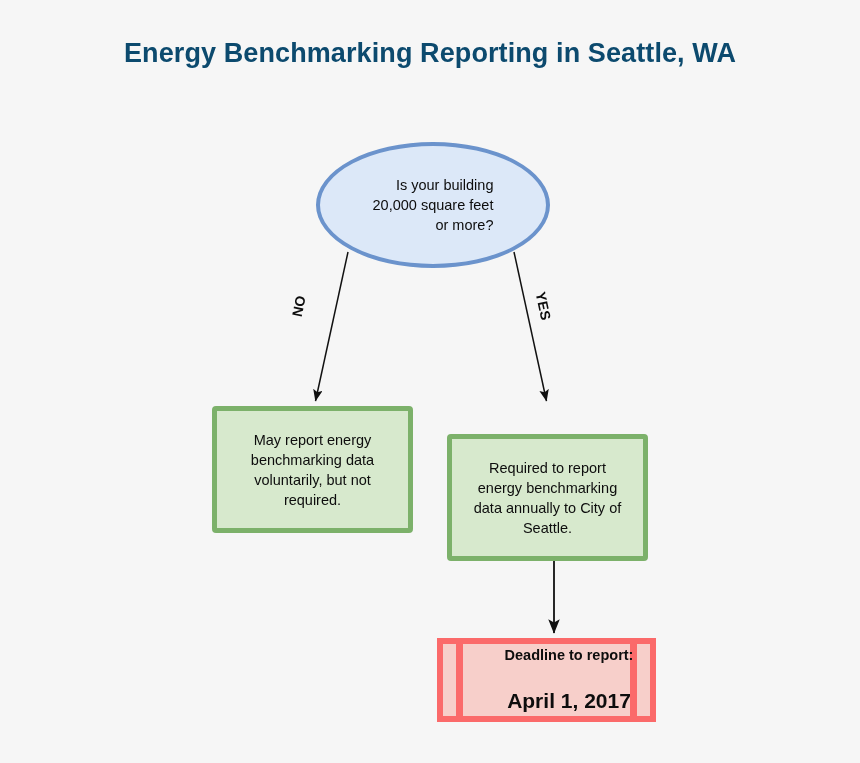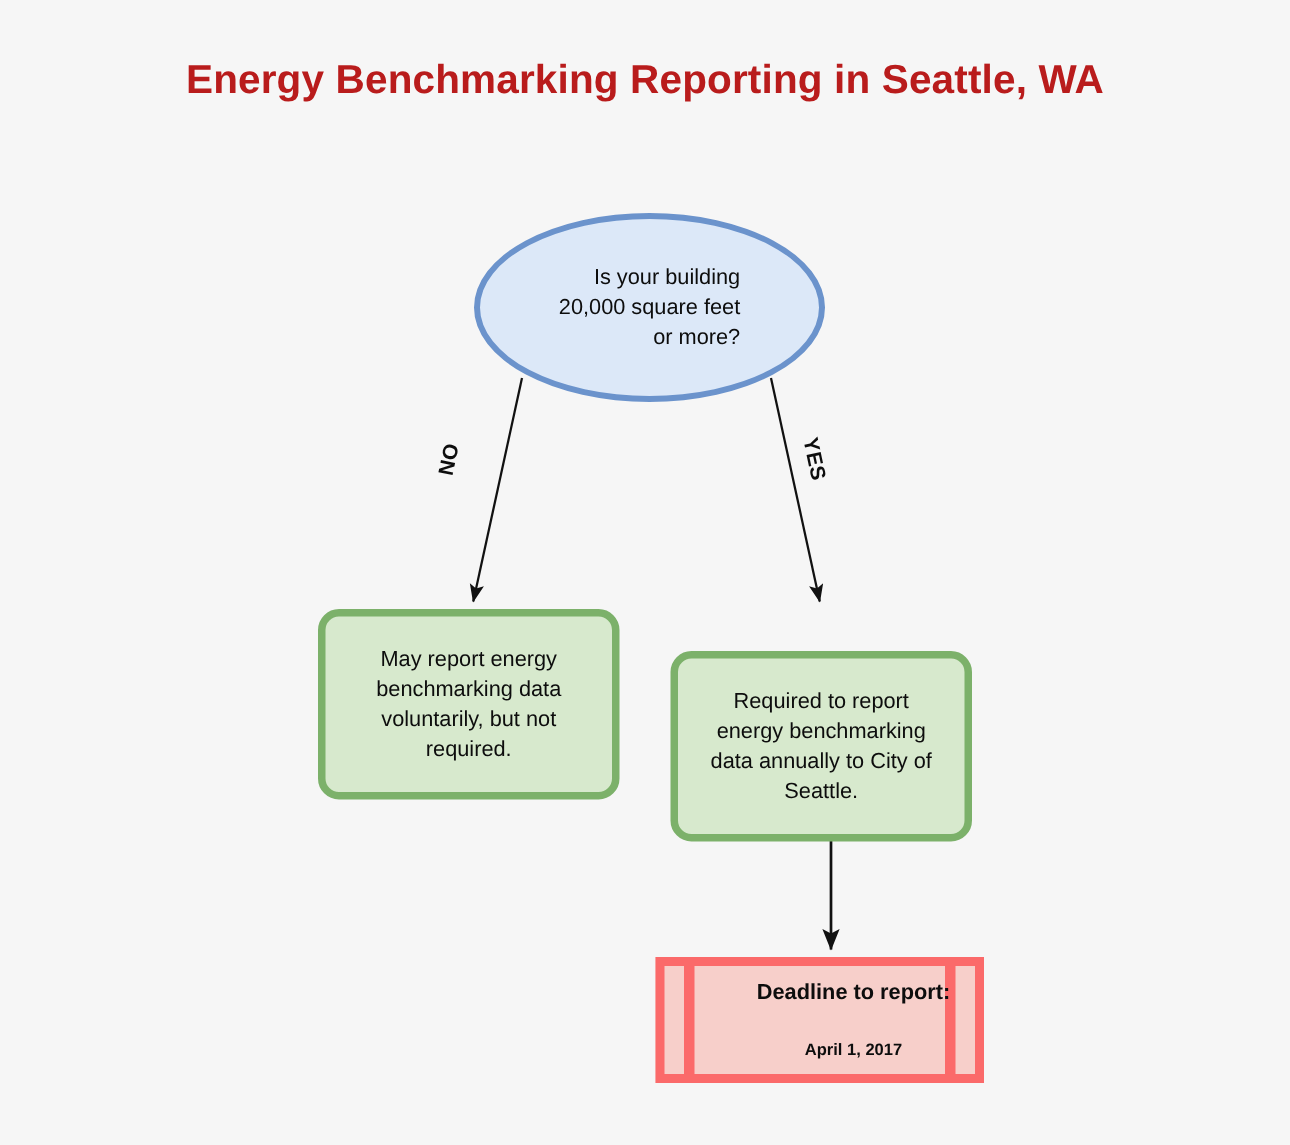--- a/index.html
+++ b/index.html
@@ -28,21 +28,21 @@
   
   .chart-title {
     position: absolute;
     left: 0;
     top: 38px;
     width: 860px;
     text-align: center;
     font-size: 27px;
     font-weight: bold;
     letter-spacing: 0.1px;
-    color: #b91c1c;
+    color: #0c4a6e;
     white-space: nowrap;
   }
 
   
   #edges {
     position: absolute;
     left: 0;
     top: 0;
     width: 860px;
     height: 763px;
@@ -71,21 +71,21 @@
     color: #0d0d0d;
     padding: 0 22px;
     white-space: pre-line;
   }
 
   
   .node-process {
     position: absolute;
     box-sizing: border-box;
     border: 5px solid #7cb16a;
-    border-radius: 14px;
+    border-radius: 4px;
     background: #d7e9cd;
     display: flex;
     align-items: center;
     justify-content: center;
   }
   .node-process .node-text {
     font-size: 14.5px;
     line-height: 1.38;
     text-align: center;
     color: #0d0d0d;
@@ -134,21 +134,21 @@
     z-index: 2;
     font-size: 14.5px;
     font-weight: bold;
     line-height: 1.42;
     text-align: center;
     color: #0d0d0d;
     white-space: pre-line;
     margin-left: 45px;
   }
   #node-deadline .deadline-line-2 {
-    font-size: 11px;
+    font-size: 21px;
   }
 
   
   .edge-label {
     position: absolute;
     font-size: 14px;
     font-weight: bold;
     color: #0d0d0d;
     letter-spacing: 0.3px;
     white-space: nowrap;

